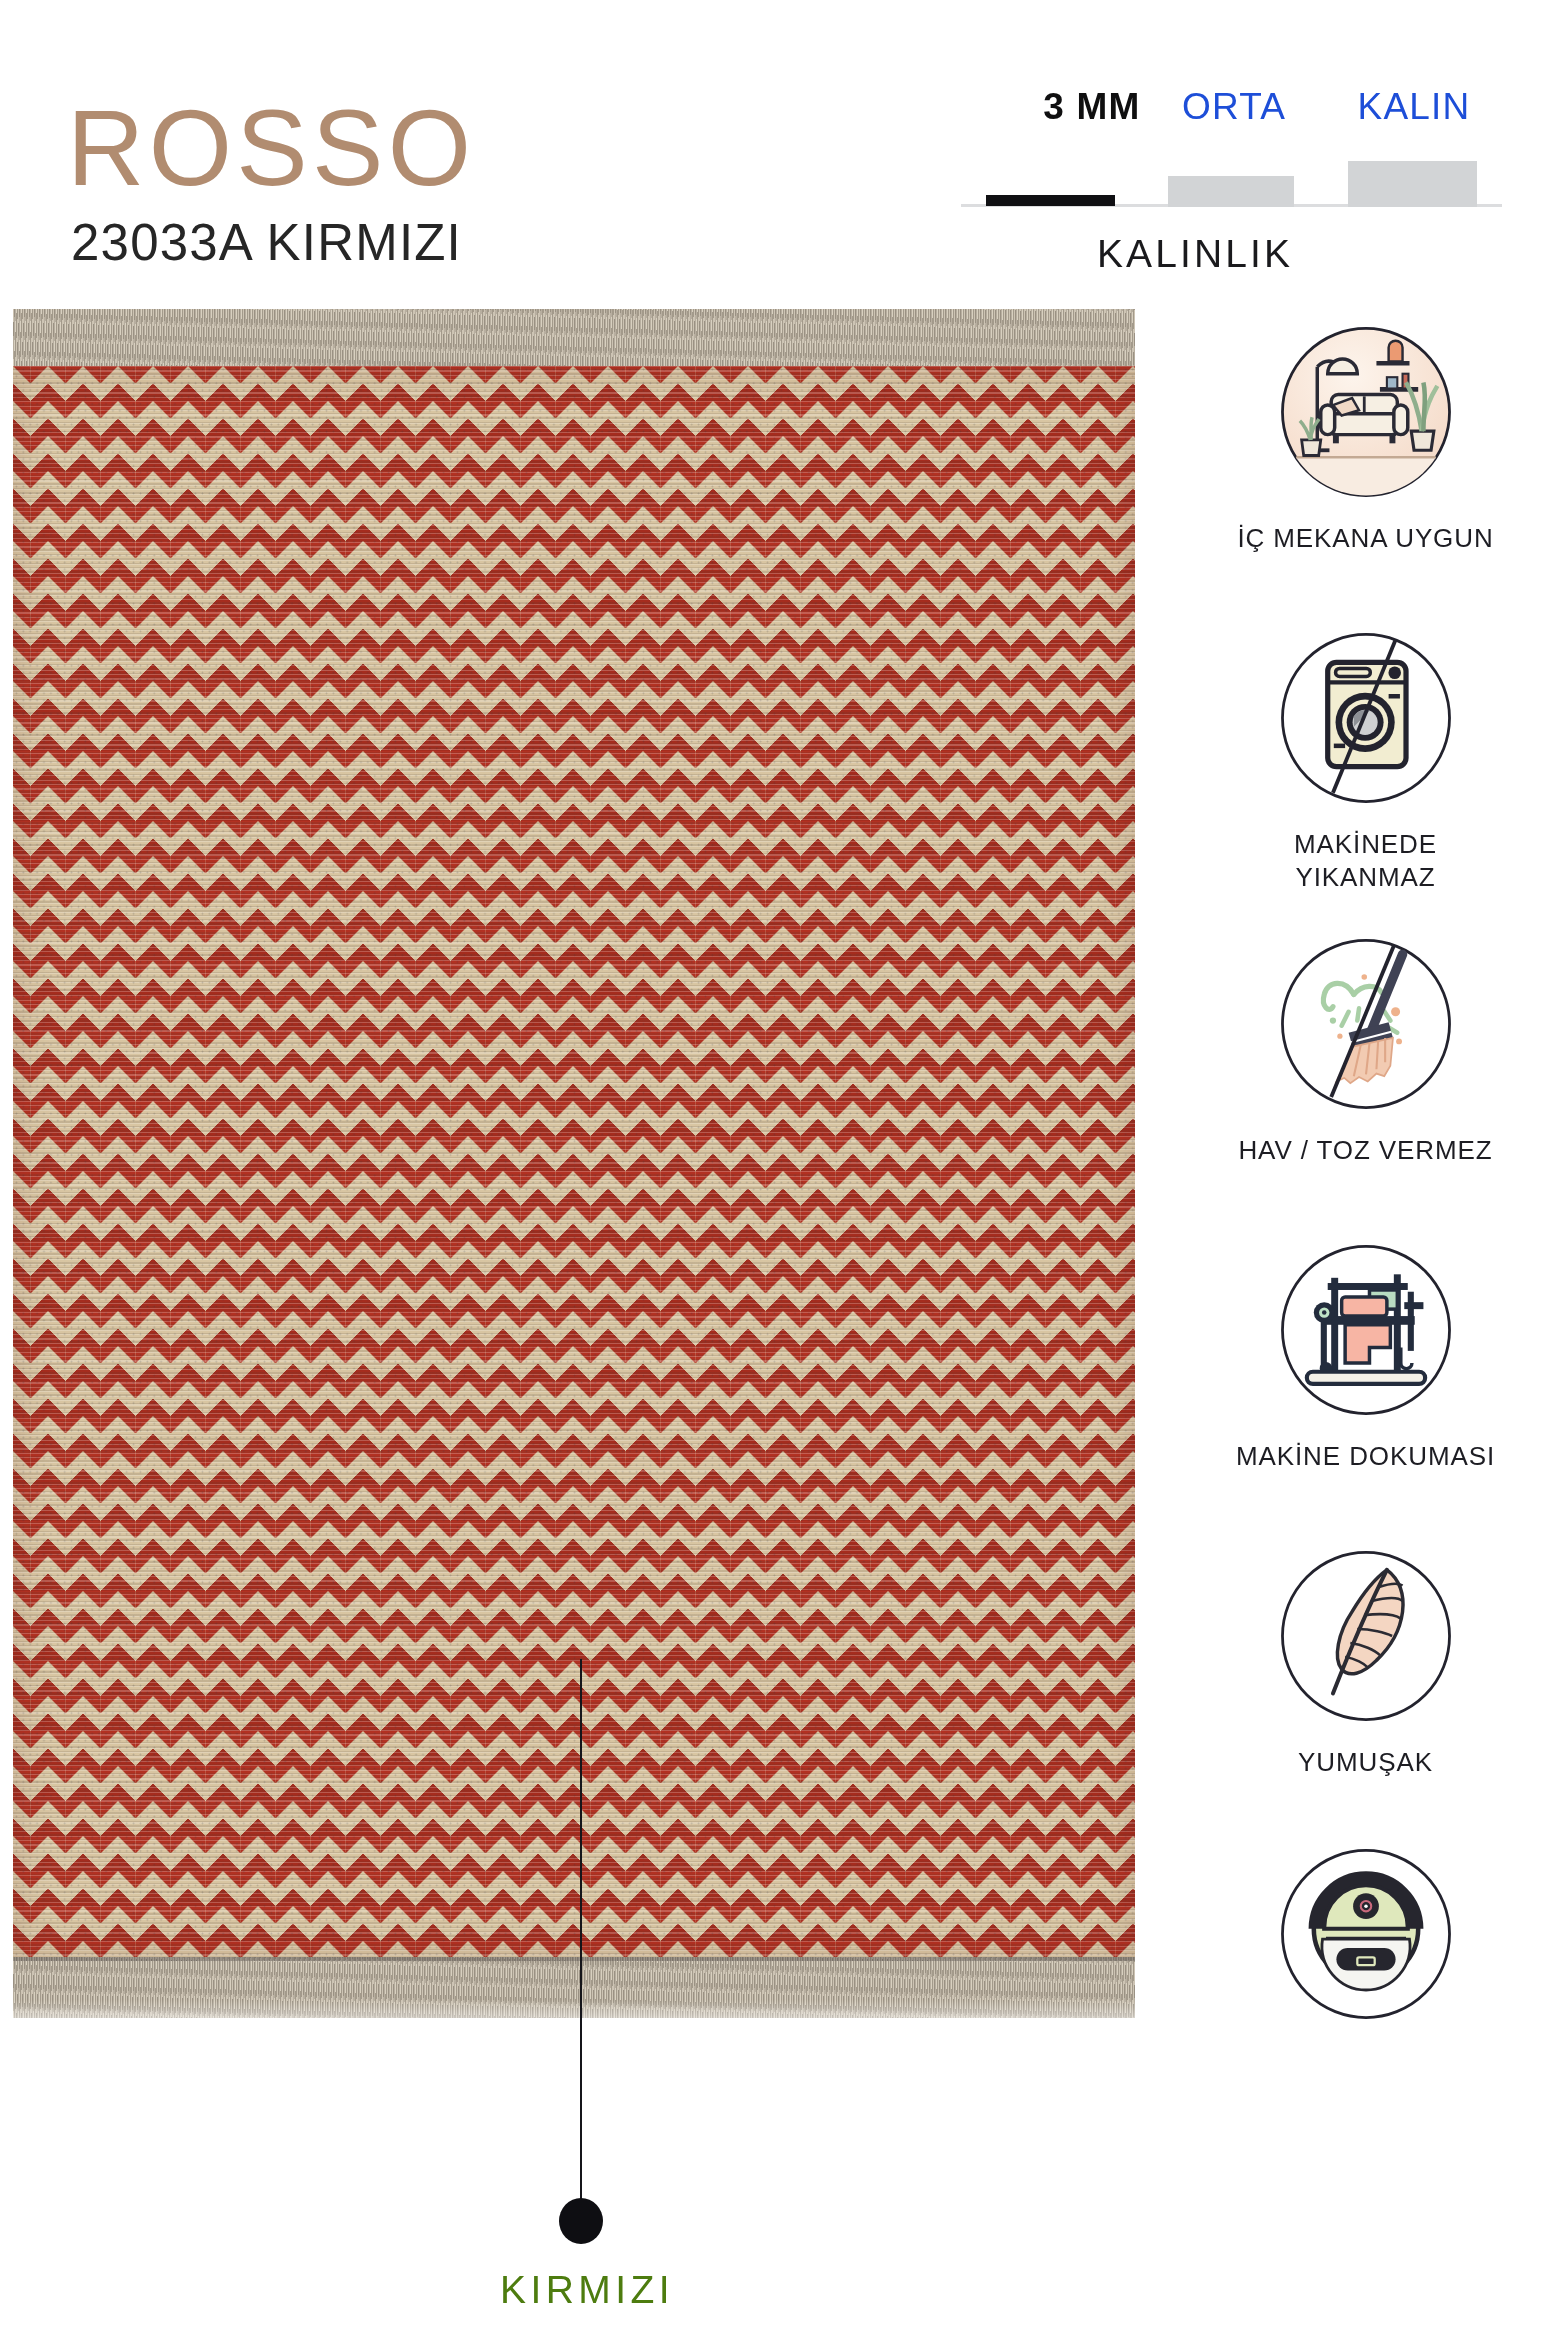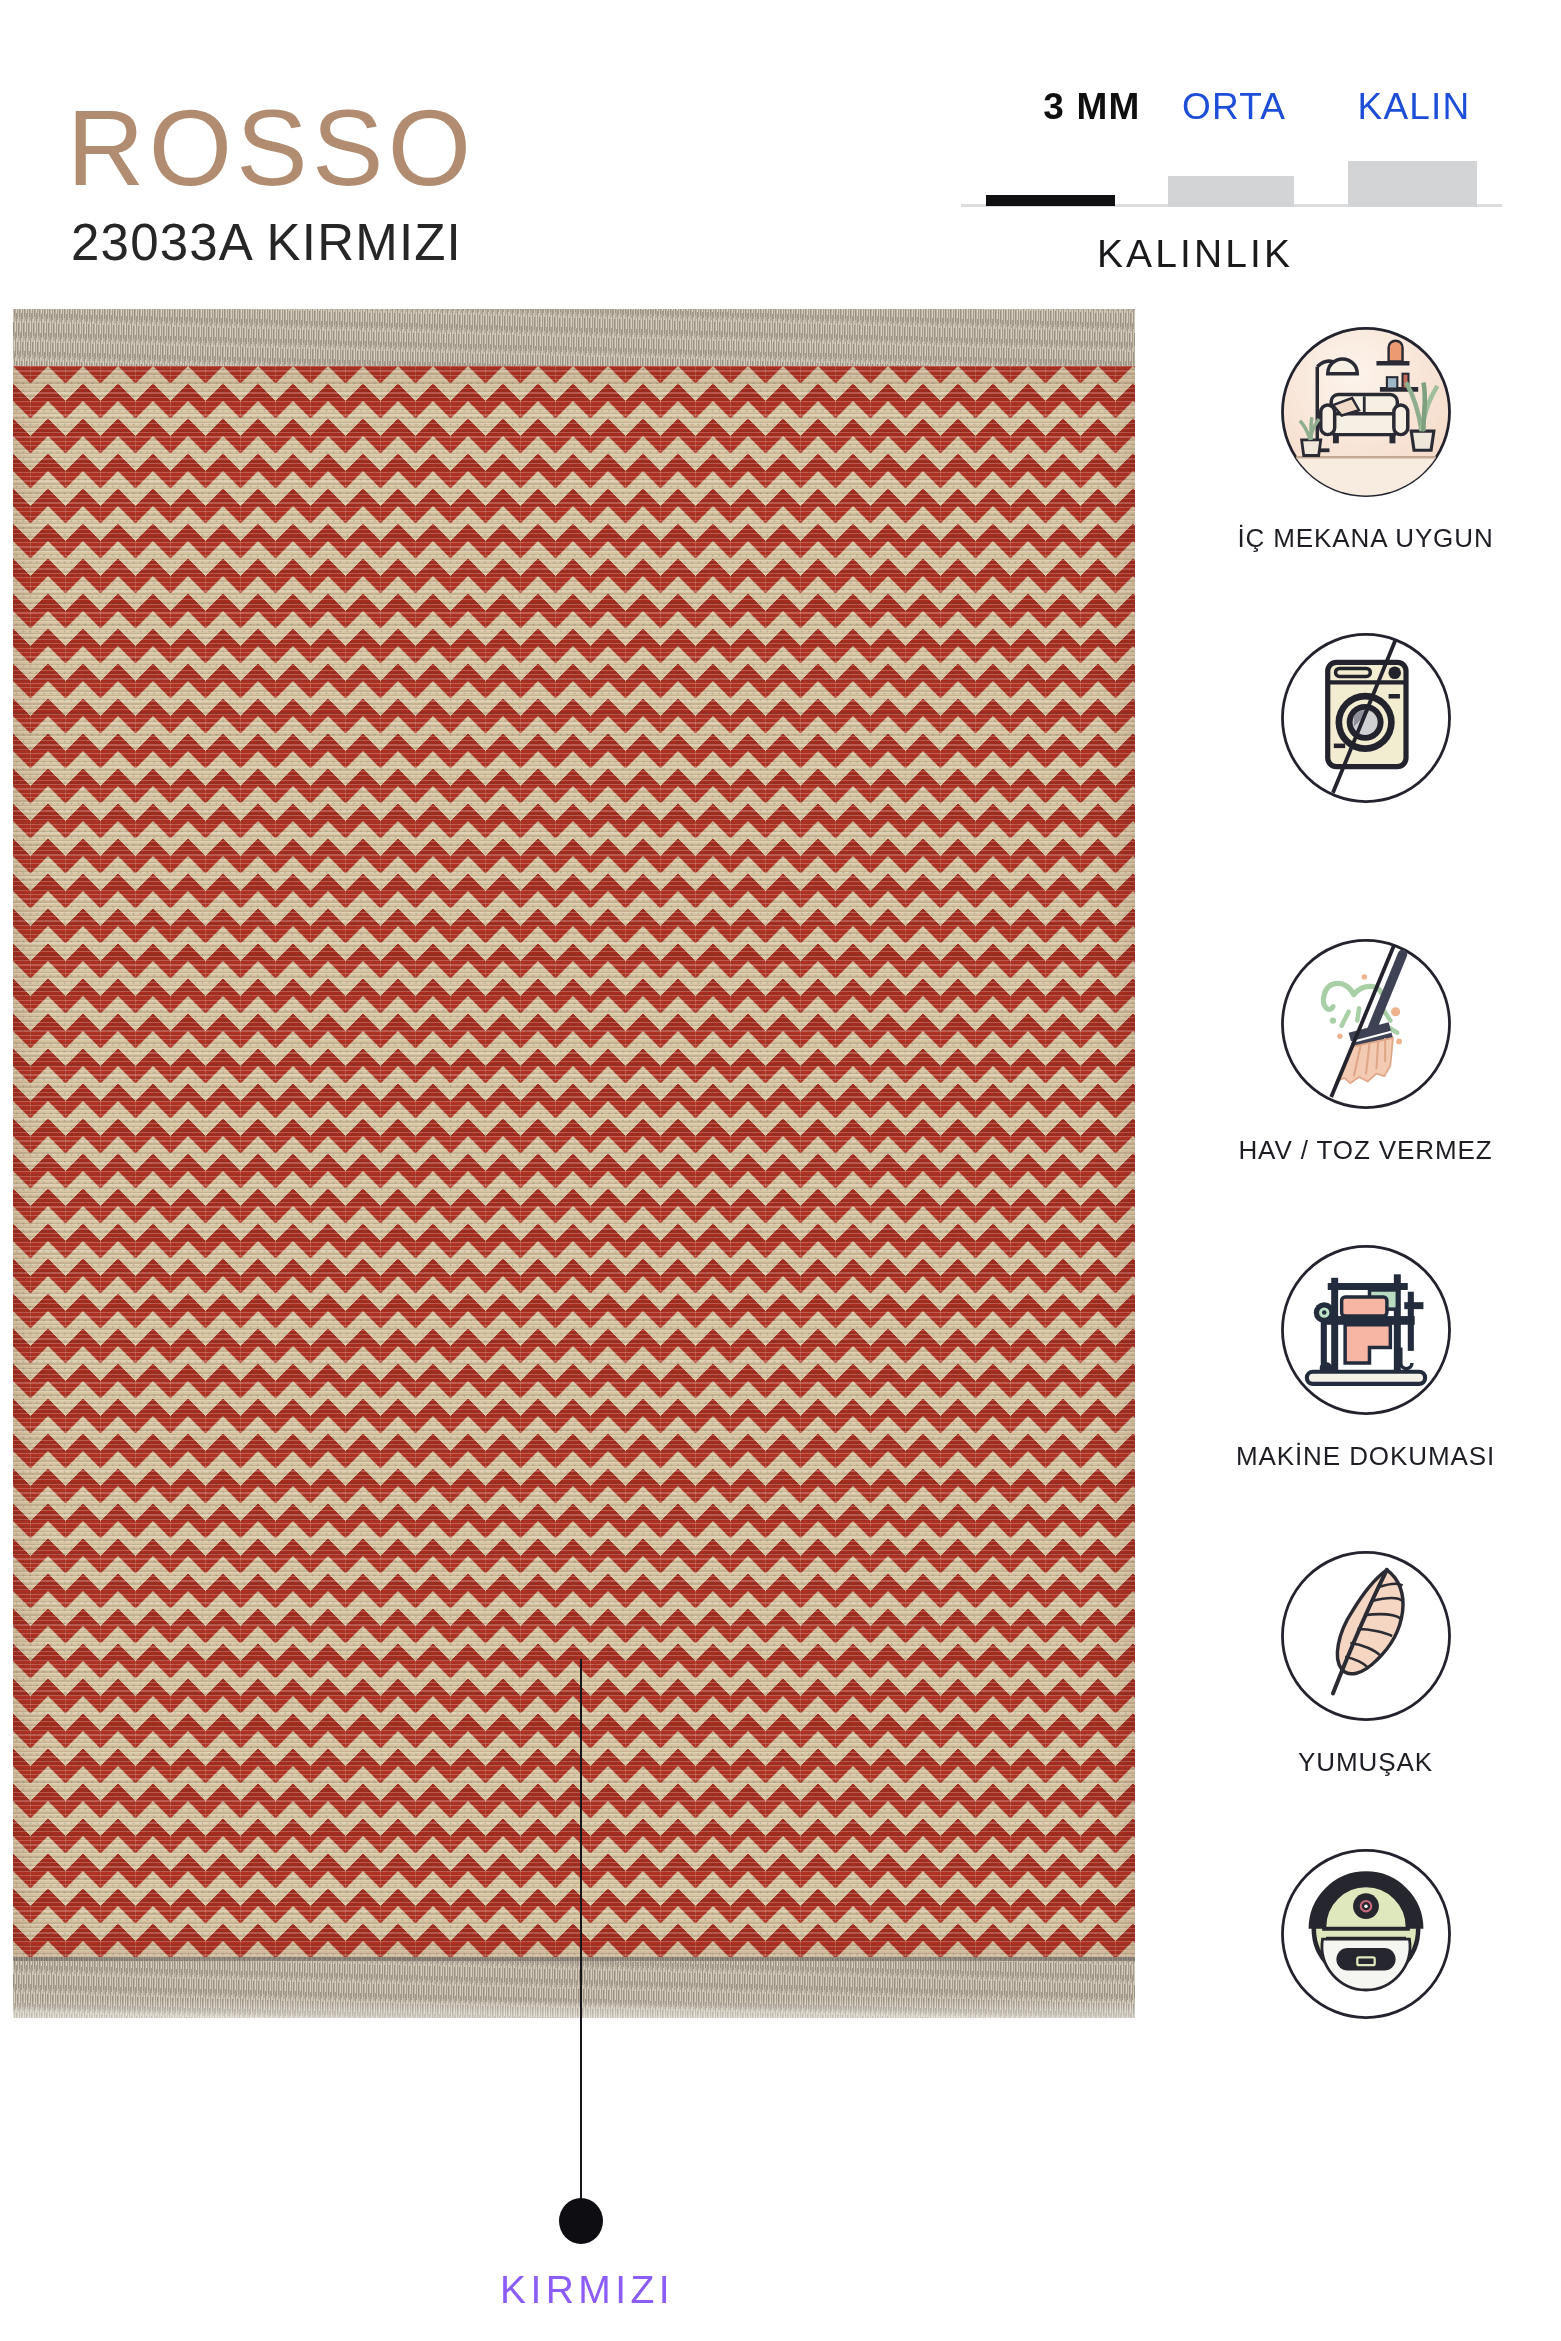--- a/index.html
+++ b/index.html
@@ -56,21 +56,21 @@
     background-size:6.9px 6.9px, auto, 35px 35px, 35px 35px, 35px 35px, 35px 35px;
     background-position:0 0, 0 0, -17.5px 0, -17.5px 0, 0 0, 0 0;
     box-shadow:inset 0 0 37px rgba(90,30,20,0.18);
   }
 
   
   .callout-line{left:580px;top:1659px;width:1.9px;height:548px;background:#15151a;}
   .callout-dot{left:559px;top:2198px;width:44px;height:46px;border-radius:50%;background:#0e0e12;}
   .callout-label{
     left:456px;top:2268px;width:262px;text-align:center;
-    font-size:39px;letter-spacing:4.4px;color:#8b5cf6;white-space:nowrap;
+    font-size:39px;letter-spacing:4.4px;color:#4d7c0f;white-space:nowrap;
   }
 
   
   .feature{left:1228px;width:275px;text-align:center;}
   .f-circle{width:174px;height:174px;margin:0 auto;}
   .f-circle svg{width:100%;height:100%;display:block;}
   .f-label{
     margin-top:22.5px;font-size:26px;letter-spacing:0.9px;line-height:1.3;
     color:#1d1d23;font-weight:400;
   }
@@ -162,20 +162,21 @@
       <circle cx="49.5" cy="52.5" r="17" fill="#23232e"></circle>
       <circle cx="49.5" cy="52.5" r="13.2" fill="#f2edd1"></circle>
       <circle cx="49.5" cy="52.5" r="10.6" fill="#23232e"></circle>
       <circle cx="49.5" cy="52.5" r="7.2" fill="#cfd0d2"></circle>
       <path d="M43,49 a7.2,7.2 0 0 1 9,-3 L43,55 Z" fill="#8d9096"></path>
       <line x1="63" y1="37.5" x2="69.5" y2="37.5" stroke="#23232e" stroke-width="2.6"></line>
       <line x1="31.5" y1="66" x2="38" y2="66" stroke="#23232e" stroke-width="2.6"></line>
       <line x1="67" y1="5" x2="31" y2="93" stroke="#23232e" stroke-width="2.2"></line>
     </svg>
   </div>
+  <div class="f-label">MAKİNEDE YIKANMAZ</div>
 </div>
 
 <div class="abs feature" style="top:937px;">
   <div class="f-circle">
     <svg viewBox="0 0 100 100">
       <circle cx="50" cy="50" r="48" fill="#ffffff" stroke="#23232e" stroke-width="1.6"></circle>
       <path d="M43,33 C38,24 28,25 26,33 C24,40 29,44 31,40" fill="none" stroke="#a9cfa6" stroke-width="3" stroke-linecap="round"></path>
       <path d="M43,33 C48,27 56,27 59,32" fill="none" stroke="#a9cfa6" stroke-width="3" stroke-linecap="round"></path>
       <line x1="40" y1="43" x2="36" y2="51" stroke="#a9cfa6" stroke-width="2.6" stroke-linecap="round"></line>
       <line x1="46" y1="41" x2="45" y2="48" stroke="#a9cfa6" stroke-width="2.6" stroke-linecap="round"></line>

